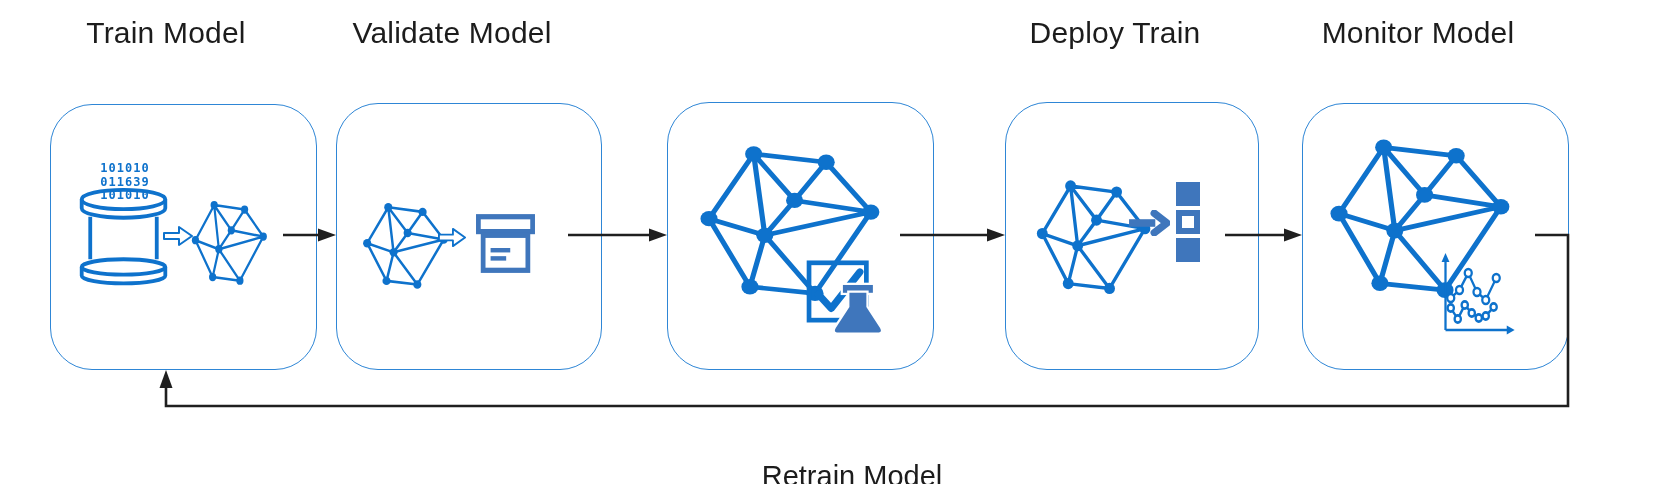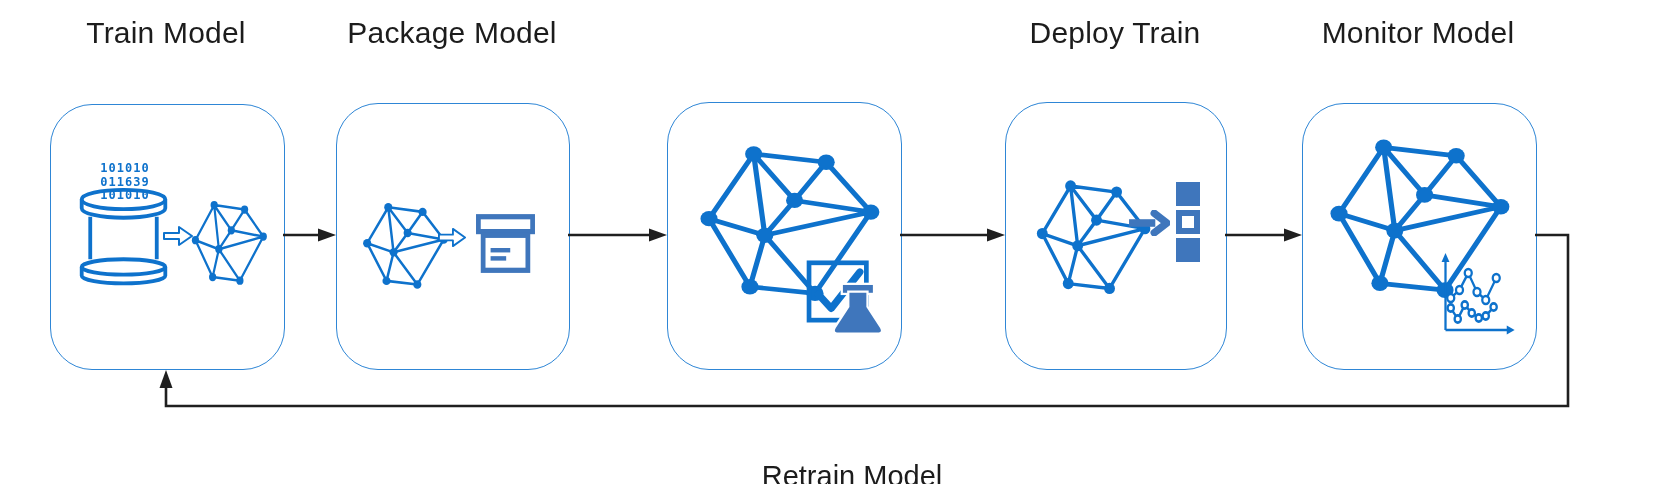--- a/index.html
+++ b/index.html
@@ -5,21 +5,21 @@
   html,body{margin:0;padding:0;background:#ffffff;}
   .canvas{
     position:relative;width:1572px;height:484px;background:#ffffff;overflow:hidden;
     font-family:"Liberation Sans", sans-serif;
   }
   .stage-title{
     position:absolute;top:16px;transform:translateX(-50%);
     font-size:30px;font-weight:300;color:#1c1c1c;white-space:nowrap;letter-spacing:0.2px;
   }
   .stage-box{
-    position:absolute;background:#fff;border:1.4px solid #2E86D6;border-radius:42px;
+    position:absolute;background:#fff;border:1.4px solid #2E86D6;border-radius:42px;padding-left:32px;
   }
   .icon{position:absolute;display:block;}
   .binary{
     position:absolute;text-align:center;color:#0E72CC;
     font-family:"DejaVu Sans Mono", monospace;font-weight:700;
     font-size:12px;line-height:13.5px;letter-spacing:1px;z-index:3;
   }
   .loop-label{
     position:absolute;left:852px;top:428px;transform:translateX(-50%);
     font-size:29px;font-weight:300;color:#1c1c1c;white-space:nowrap;margin-top:32px;
@@ -135,21 +135,21 @@
       <line x1="1225" y1="235" x2="1286" y2="235" stroke="#1F1F1F" stroke-width="2.6"></line>
       <polygon points="1284,228.5 1302,235 1284,241.5" fill="#1F1F1F"></polygon>
     </g>
     <g>
       <polyline points="1535,235 1568,235 1568,406 166,406 166,386" fill="none" stroke="#1F1F1F" stroke-width="2.6"></polyline>
       <polygon points="159.5,388 172.5,388 166,370" fill="#1F1F1F"></polygon>
     </g>
   </svg>
 
   <div class="stage-title" style="left:166px">Train Model</div>
-  <div class="stage-title" style="left:452px">Package Model</div>
+  <div class="stage-title" style="left:452px">Validate Model</div>
   <div class="stage-title" style="left:1115px">Deploy Train</div>
   <div class="stage-title" style="left:1418px">Monitor Model</div>
 
   <div class="stage-box" style="left:50px;top:104px;width:233px;height:264px">
     <div class="binary" style="left:43px;top:57px;width:62px">
       <div>101010</div>
       <div>011639</div>
       <div>101010</div>
     </div>
     <svg class="icon" style="left:25px;top:80px" width="95" height="108" viewBox="0 0 100 112" preserveAspectRatio="none">

